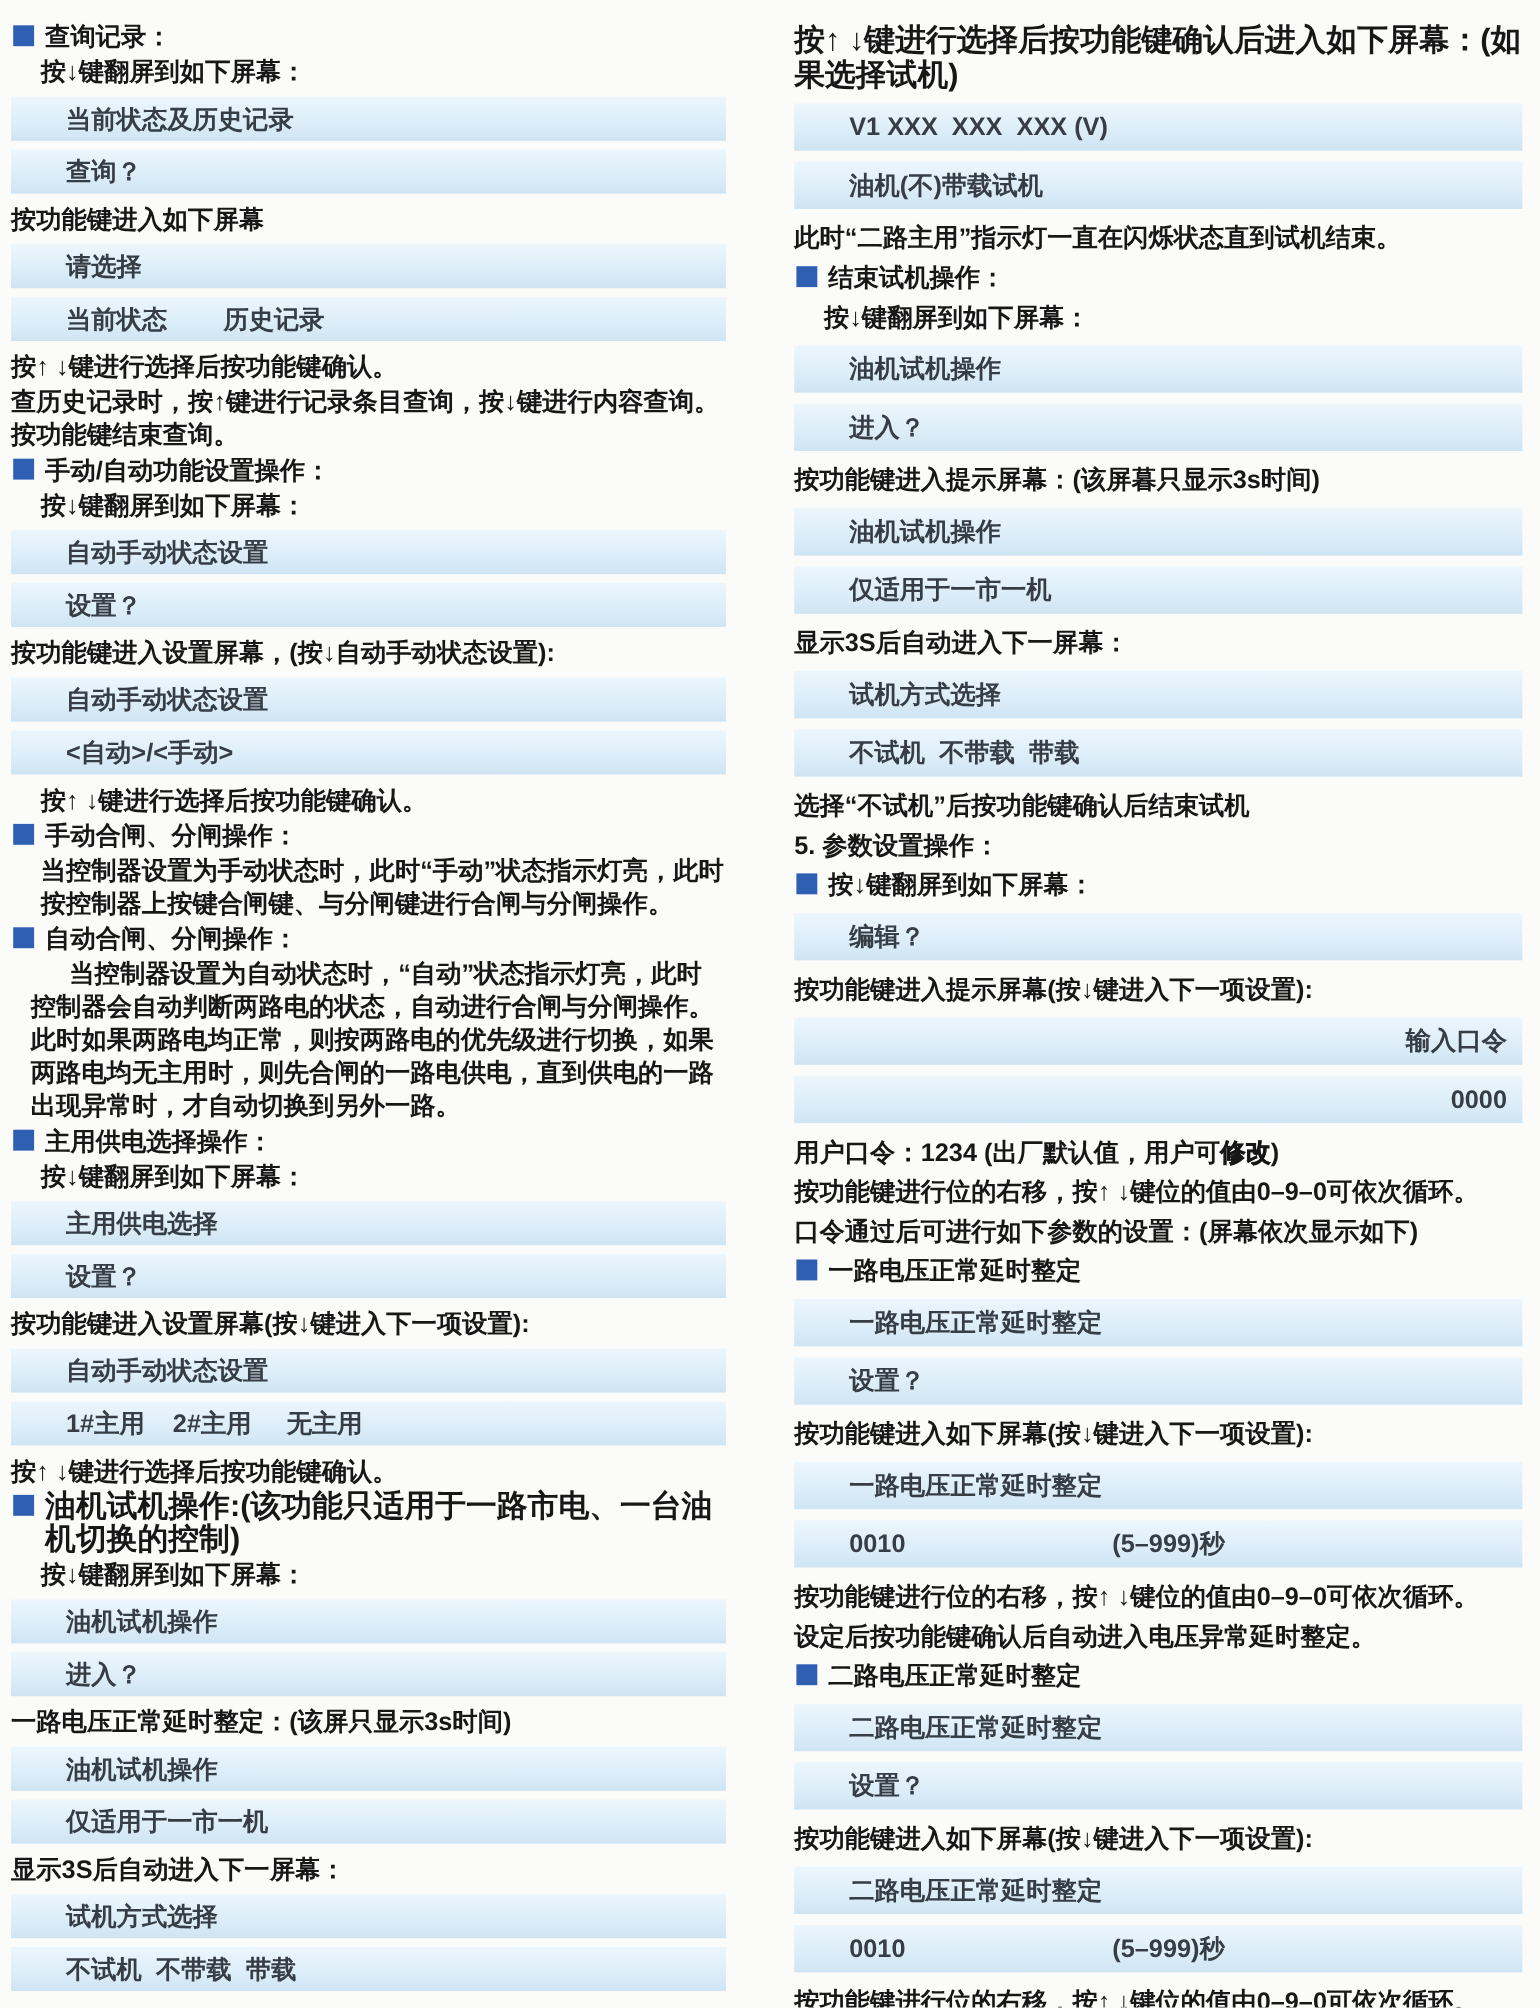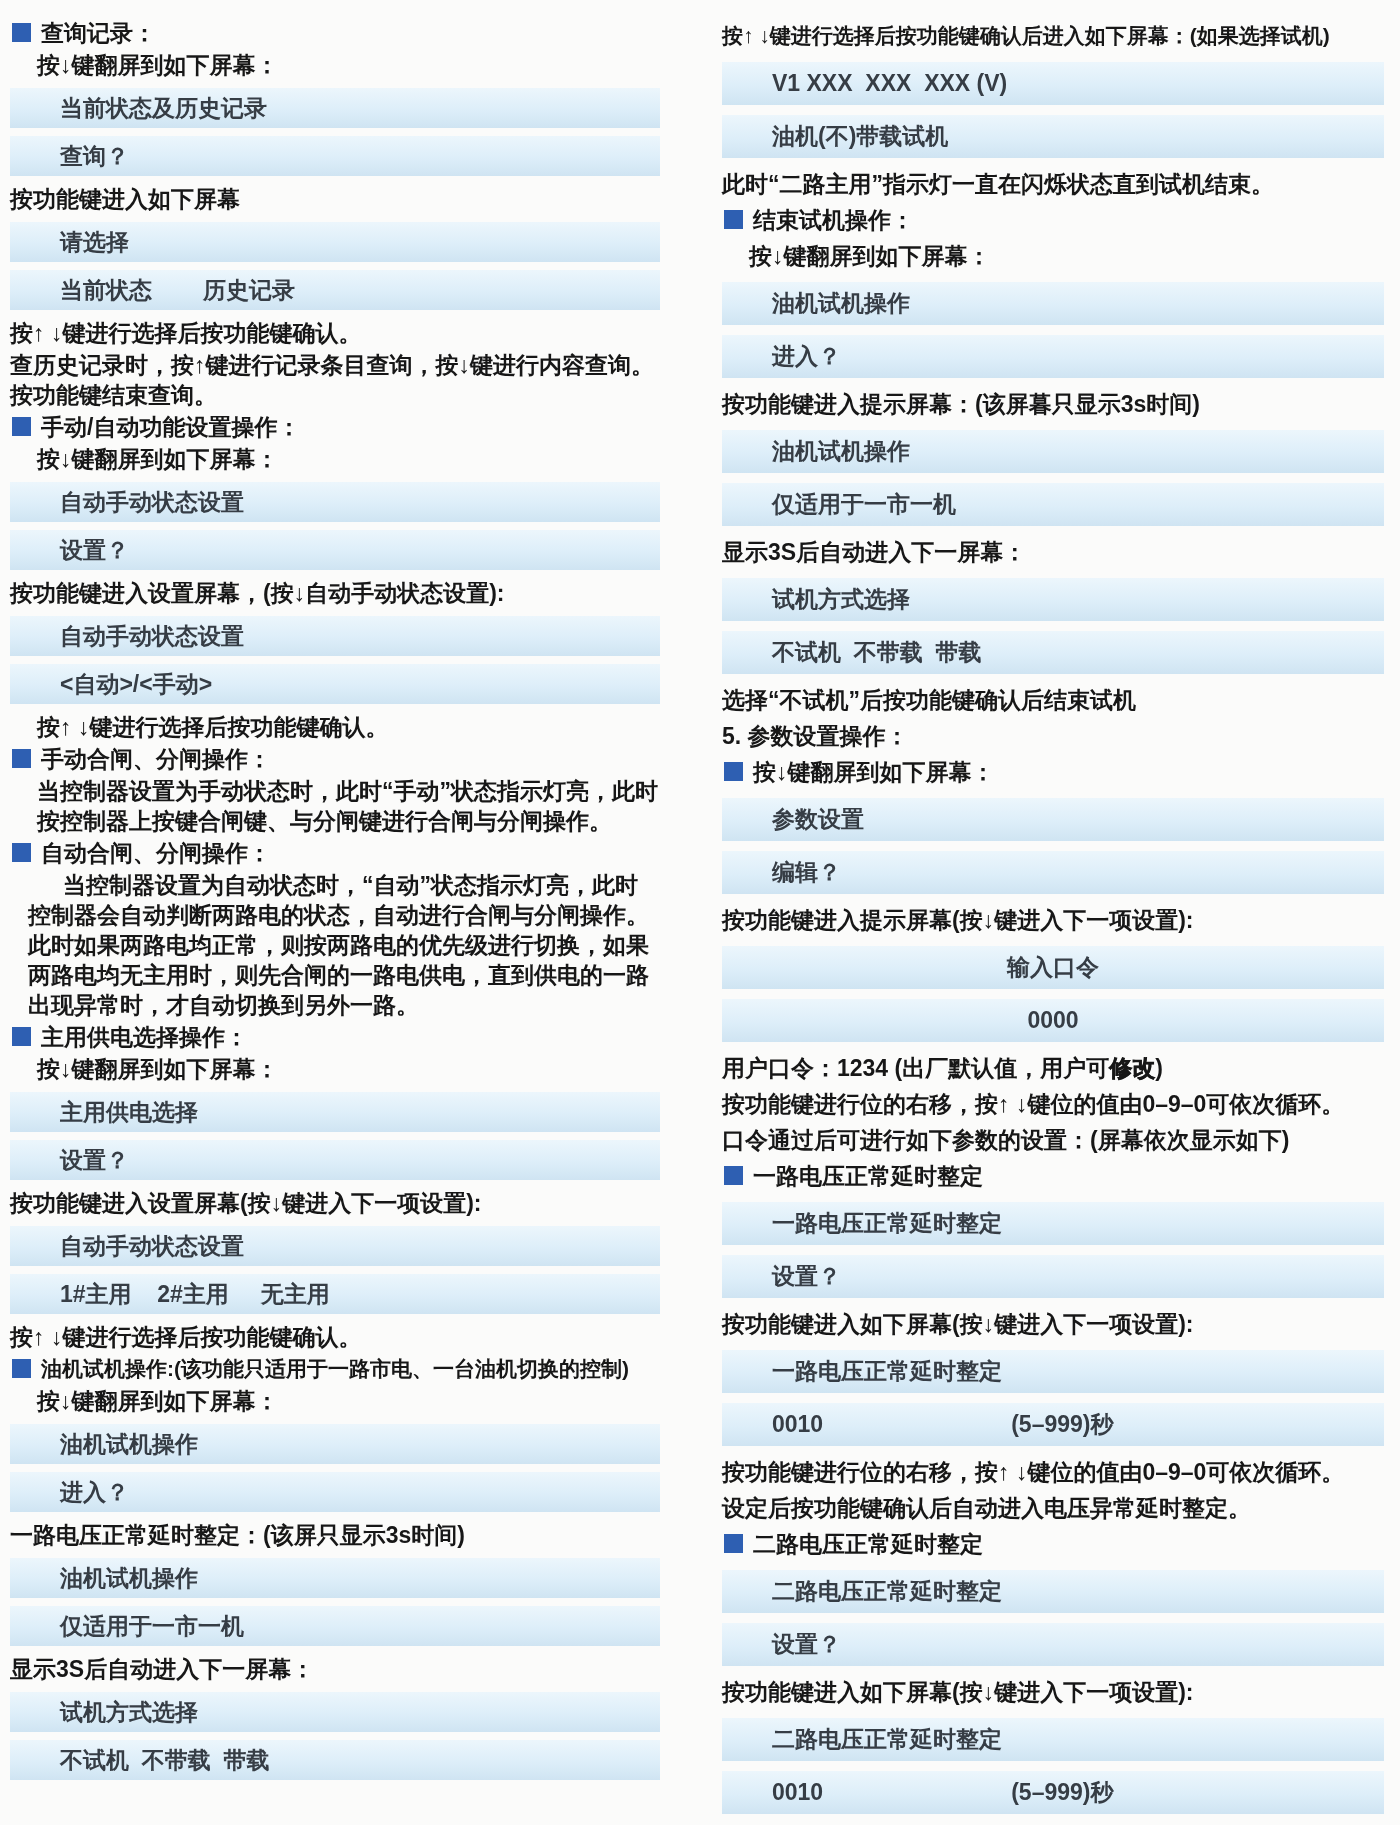--- a/index.html
+++ b/index.html
@@ -24,21 +24,21 @@
   .col.right{width:662px;}
 
   .para{
     font-size:23px;
     line-height:30px;
     margin:2px 0;
   }
   .col.right .para{line-height:32px;margin:4px 0;}
   .para.indent1{padding-left:27px;}
   .para.hang{padding-left:18px;text-indent:35px;}
-  .small{font-size:21px;}
+  .small{font-size:28px;}
 
   .bullet-line{display:flex;align-items:flex-start;}
   .bullet-square{
     flex:none;
     width:19px;height:19px;
     background:var(--bullet,#2e5fb2);
     margin:5px 10px 0 2px;
   }
   .col.right .bullet-square{margin-top:6px;}
 
@@ -51,21 +51,21 @@
     padding:0 14px 0 50px;
     font-size:23px;
     color:var(--screen-text,#363d45);
     background:linear-gradient(180deg,
       var(--screen-top,#ecf6fc) 0%,
       var(--screen-mid,#ddeef9) 55%,
       var(--screen-bot,#cfe4f2) 100%);
     white-space:pre-wrap;
   }
   .col.right .screen{height:43px;margin:10px 0;}
-  .screen.center{justify-content:center;padding-left:14px;}
+  .screen.center{justify-content:flex-end;padding-left:14px;}
   .screen .screen-col{white-space:pre-wrap;}
   .screen .screen-col:first-child{flex:0 0 40%;}
 
   .bold{font-weight:900;text-align:center;-webkit-text-stroke:0.6px;}
 </style>
 </head>
 <body style="background: rgb(251, 251, 250); color: rgb(23, 23, 23);">
 
 <div class="page">
   <div class="col left" id="col-left">
@@ -144,21 +144,20 @@
       <div class="screen"><span>仅适用于一市一机</span></div>
       <div class="para">显示3S后自动进入下一屏幕：</div>
       <div class="screen"><span>试机方式选择</span></div>
       <div class="screen"><span>不试机  不带载  带载</span></div>
       <div class="para">选择“不试机”后按功能键确认后结束试机</div>
       <div class="para">5. 参数设置操作：</div>
       <div class="para bullet-line">
         <span class="bullet-square"></span>
         <span class="bullet-text">按↓键翻屏到如下屏幕：</span>
       </div>
-      <div class="screen"><span>参数设置</span></div>
       <div class="screen"><span>编辑？</span></div>
       <div class="para">按功能键进入提示屏幕(按↓键进入下一项设置):</div>
       <div class="screen center"><span>输入口令</span></div>
       <div class="screen center"><span>0000</span></div>
       <div class="para"><span>用户口令：1234 (出厂默认值，用户可</span><span class="bold">修改</span><span>)</span></div>
       <div class="para">按功能键进行位的右移，按↑ ↓键位的值由0–9–0可依次循环。</div>
       <div class="para">口令通过后可进行如下参数的设置：(屏幕依次显示如下)</div>
       <div class="para bullet-line">
         <span class="bullet-square"></span>
         <span class="bullet-text">一路电压正常延时整定</span>

